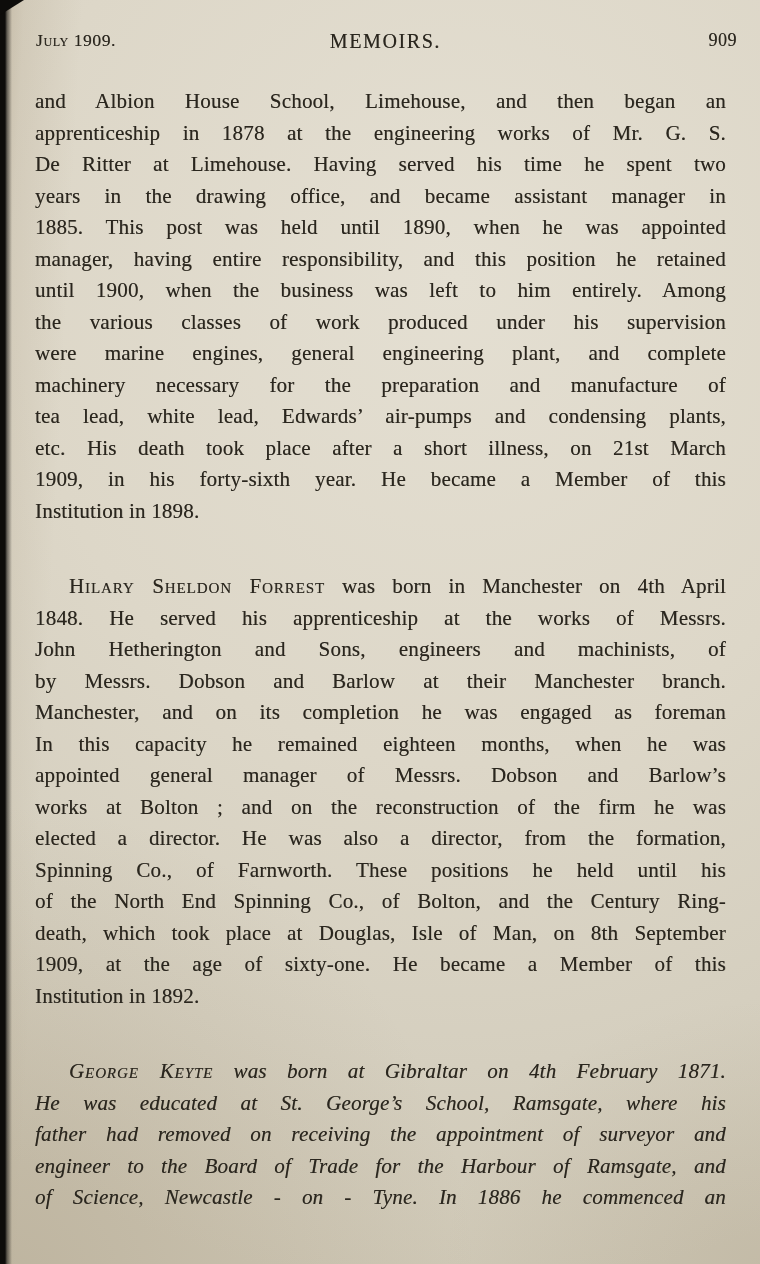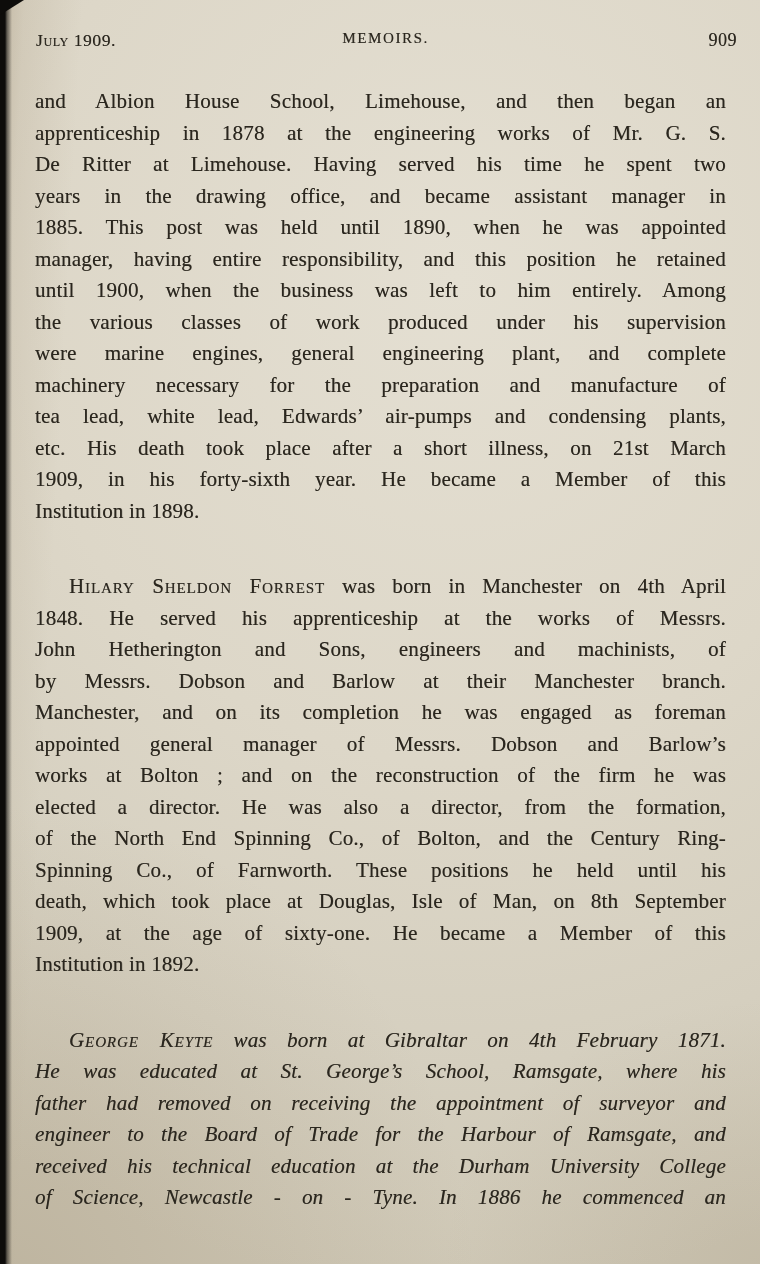--- a/index.html
+++ b/index.html
@@ -29,21 +29,21 @@
   }
   .header {
     position: absolute; top: 30px; left: 36px; right: 23px;
     display: flex; align-items: flex-start;
     color: var(--ink, #2a261e);
     text-shadow: 0.3px 0.3px 0.5px rgba(42,38,30,0.5);
   }
   .h-left  { font-variant: small-caps; font-size: 17.5px; letter-spacing: 0.6px; }
   .h-center {
     position: absolute; left: 50%; transform: translateX(-51%);
-    font-size: 15px; letter-spacing: 1.6px;
+    font-size: 20px; letter-spacing: 1.6px;
   }
   .h-right { margin-left: auto; font-size: 18px; letter-spacing: 0.5px; }
   .content {
     position: absolute; top: 86px; left: 35px; width: 699px;
     color: var(--ink, #2a261e);
     font-size: 21px;
     text-shadow: 0.3px 0.3px 0.5px rgba(42,38,30,0.5);
   }
   p.para { margin: 0 8px 44px 0; }
   p.para:last-child { margin-bottom: 0; font-style: italic; }
@@ -90,33 +90,33 @@
       <span class="line">1909, in his forty-sixth year. He became a Member of this</span>
       <span class="line last">Institution in 1898.</span>
     </p>
 
     <p class="para">
       <span class="line indent"><span class="name">Hilary Sheldon Forrest</span> <span>was born in Manchester on 4th April</span></span>
       <span class="line">1848. He served his apprenticeship at the works of Messrs.</span>
       <span class="line">John Hetherington and Sons, engineers and machinists, of</span>
       <span class="line">by Messrs. Dobson and Barlow at their Manchester branch.</span>
       <span class="line">Manchester, and on its completion he was engaged as foreman</span>
+      <span class="line">In this capacity he remained eighteen months, when he was</span>
       <span class="line">appointed general manager of Messrs. Dobson and Barlow’s</span>
       <span class="line">works at Bolton ; and on the reconstruction of the firm he was</span>
       <span class="line">elected a director. He was also a director, from the formation,</span>
+      <span class="line">Spinning Co., of Farnworth. These positions he held until his</span>
       <span class="line">of the North End Spinning Co., of Bolton, and the Century Ring-</span>
-      <span class="line">Spinning Co., of Farnworth. These positions he held until his</span>
       <span class="line">death, which took place at Douglas, Isle of Man, on 8th September</span>
       <span class="line">1909, at the age of sixty-one. He became a Member of this</span>
       <span class="line last">Institution in 1892.</span>
     </p>
 
     <p class="para">
       <span class="line indent"><span class="name">George Keyte</span> <span>was born at Gibraltar on 4th February 1871.</span></span>
       <span class="line">He was educated at St. George’s School, Ramsgate, where his</span>
       <span class="line">father had removed on receiving the appointment of surveyor and</span>
       <span class="line">engineer to the Board of Trade for the Harbour of Ramsgate, and</span>
-      <span class="line">received his technical education at the Durham University College</span>
       <span class="line">of Science, Newcastle - on - Tyne. In 1886 he commenced an</span>
     </p>
 
   </main>
 </div>
 
 </body></html>

